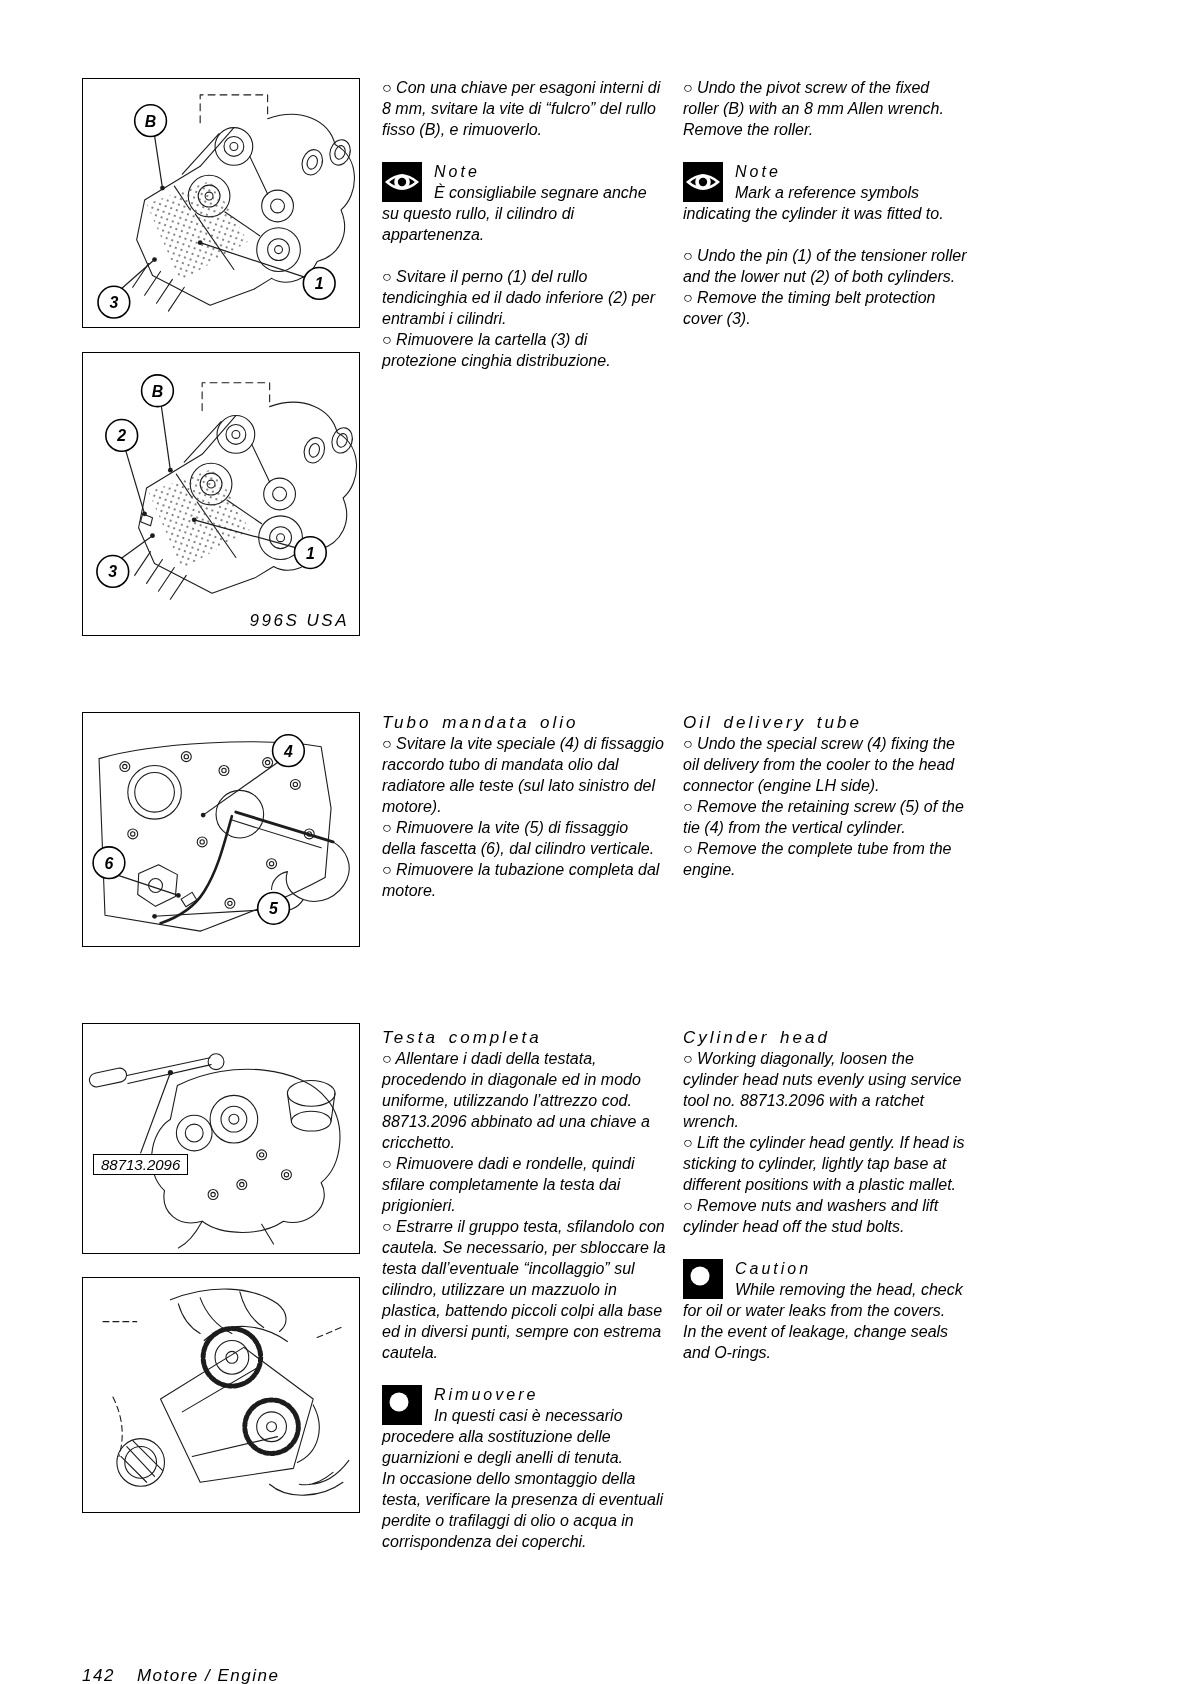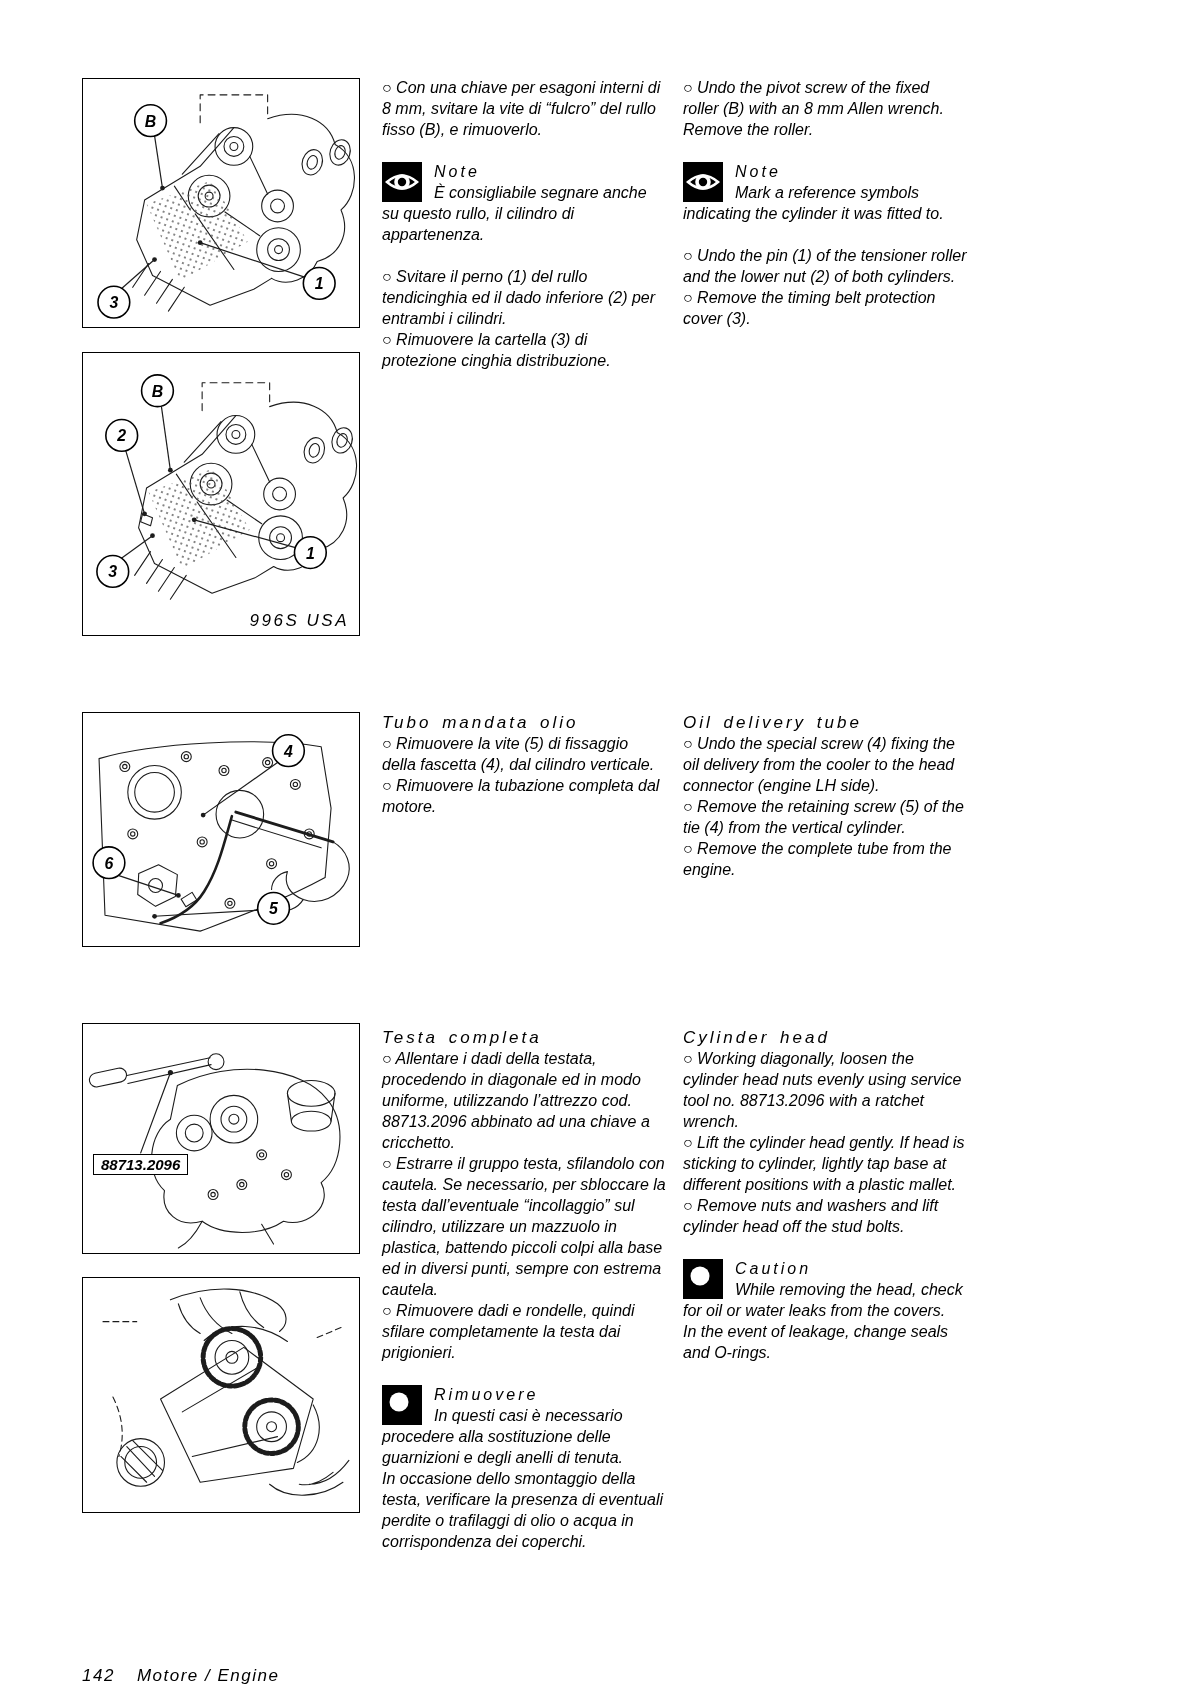--- a/index.html
+++ b/index.html
@@ -3,21 +3,21 @@
 <meta charset="utf-8">
 <style>
   html,body{margin:0;padding:0;background:#e8e8e8;}
   .page{position:relative;width:1190px;height:1684px;background:#ffffff;color:#000;
         font-family:"Liberation Sans",sans-serif;font-style:italic;overflow:hidden;}
   
   .fig{position:absolute;left:82px;width:278px;border:1.5px solid #000;background:#fff;box-sizing:border-box;}
   #fig1{top:78px;height:250px;}
   #fig2{top:352px;height:284px;}
   #fig3{top:712px;height:235px;}
-  #fig4{top:1023px;height:231px;font-weight:bold;}
+  #fig4{top:1023px;height:231px;}
   #fig5{top:1277px;height:236px;}
   .fig svg{display:block;width:100%;height:100%;}
   .art{stroke:#1c1c1c;fill:none;stroke-width:1.1;stroke-linecap:round;stroke-linejoin:round;}
   .leader{stroke:#1c1c1c;stroke-width:1.2;fill:none;}
   .callout circle.bubble{fill:#fff;stroke:#000;stroke-width:1.6;}
   .callout text{font-family:"Liberation Sans",sans-serif;font-style:italic;font-weight:bold;
                 font-size:16px;fill:#000;text-anchor:middle;}
   .dot{fill:#1c1c1c;stroke:none;}
   .caption{position:absolute;right:10px;bottom:4px;font-size:17px;letter-spacing:2.5px;}
   .toolbox{position:absolute;left:10px;top:130px;border:1.5px solid #000;background:#fff;
@@ -297,36 +297,37 @@
       <p class="para">Mark a reference symbols indicating the cylinder it was fitted to.</p>
     </div>
     <div class="gap">
       <p class="para">○ Undo the pin (1) of the tensioner roller and the lower nut (2) of both cylinders.</p>
       <p class="para">○ Remove the timing belt protection cover (3).</p>
     </div>
   </div>
 
   <div class="col col-it top-b">
     <h3 class="sec-heading">Tubo mandata olio</h3>
-    <p class="para">○ Rimuovere la vite (5) di fissaggio della fascetta (4), dal cilindro verticale.</p>
+    <p class="para">○ Svitare la vite speciale (4) di fissaggio raccordo tubo di mandata olio dal radiatore alle teste (sul lato sinistro del motore).</p>
+    <p class="para">○ Rimuovere la vite (5) di fissaggio della fascetta (6), dal cilindro verticale.</p>
     <p class="para">○ Rimuovere la tubazione completa dal motore.</p>
   </div>
 
   <div class="col col-en top-b">
     <h3 class="sec-heading">Oil delivery tube</h3>
     <p class="para">○ Undo the special screw (4) fixing the oil delivery from the cooler to the head connector (engine LH side).</p>
     <p class="para">○ Remove the retaining screw (5) of the tie (4) from the vertical cylinder.</p>
     <p class="para">○ Remove the complete tube from the engine.</p>
   </div>
 
   <div class="col col-it top-c">
     <h3 class="sec-heading">Testa completa</h3>
     <p class="para">○ Allentare i dadi della testata, procedendo in diagonale ed in modo uniforme, utilizzando l’attrezzo cod. 88713.2096 abbinato ad una chiave a cricchetto.</p>
+    <p class="para">○ Rimuovere dadi e rondelle, quindi sfilare completamente la testa dai prigionieri.</p>
     <p class="para">○ Estrarre il gruppo testa, sfilandolo con cautela. Se necessario, per sbloccare la testa dall’eventuale “incollaggio” sul cilindro, utilizzare un mazzuolo in plastica, battendo piccoli colpi alla base ed in diversi punti, sempre con estrema cautela.</p>
-    <p class="para">○ Rimuovere dadi e rondelle, quindi sfilare completamente la testa dai prigionieri.</p>
     <div class="nblock gap">
       <span class="nicon">
         <svg viewBox="0 0 40 40">
             <rect width="40" height="40" fill="#000"></rect>
             <circle cx="17" cy="17" r="9.5" fill="#fff"></circle>
           </svg>
       </span>
       <div class="ntitle">Rimuovere</div>
       <p class="para">In questi casi è necessario procedere alla sostituzione delle guarnizioni e degli anelli di tenuta.</p>
       <p class="para">In occasione dello smontaggio della testa, verificare la presenza di eventuali perdite o trafilaggi di olio o acqua in corrispondenza dei coperchi.</p>

